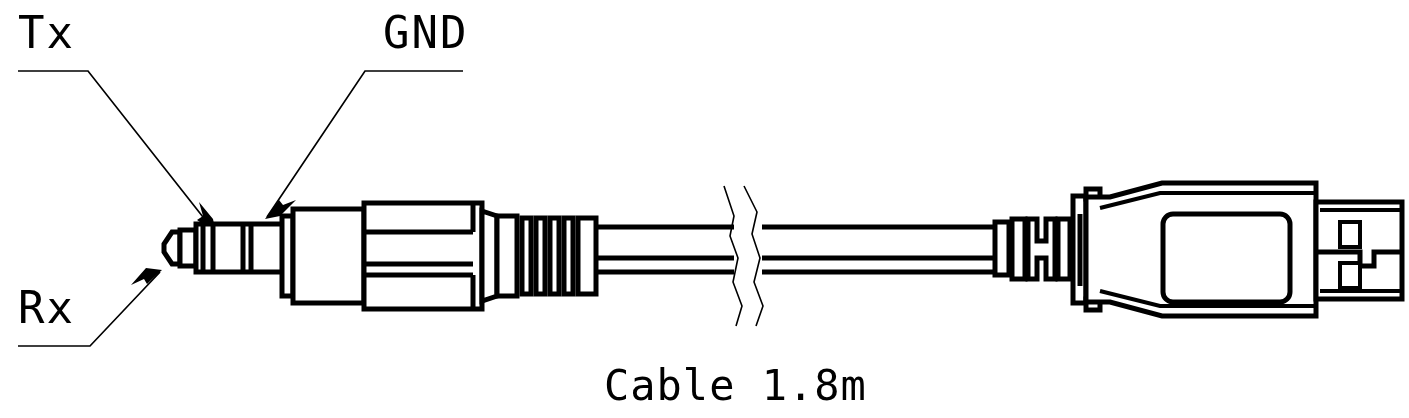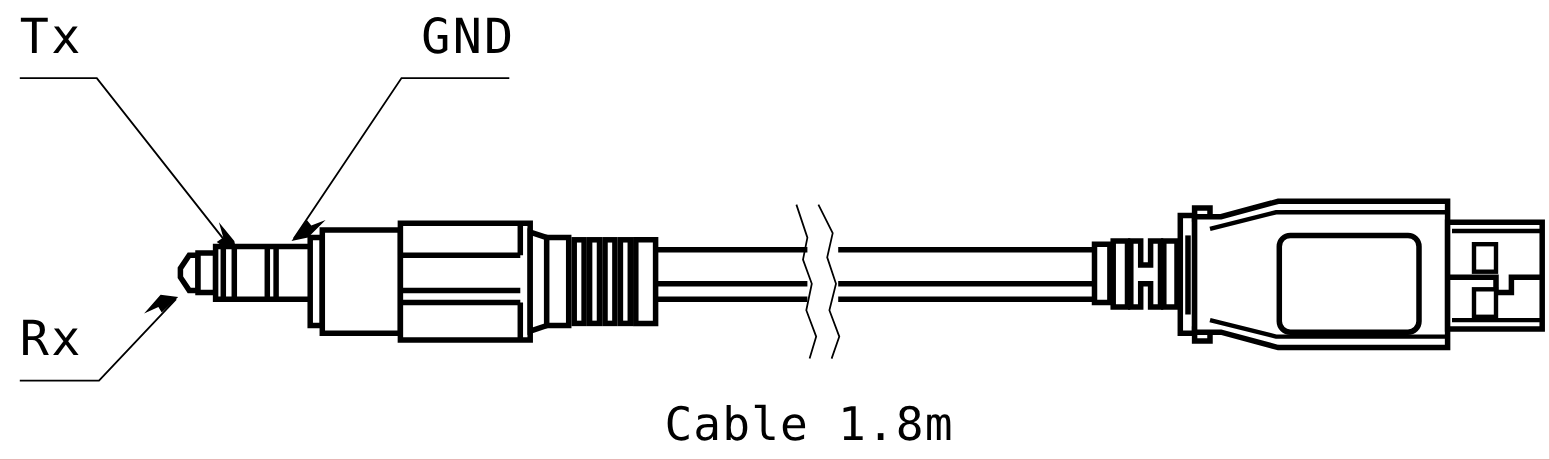--- a/index.html
+++ b/index.html
@@ -10,21 +10,21 @@
   body {
     width: 1409px;
     height: 418px;
     font-family: "DejaVu Sans Mono", monospace;
     overflow: hidden;
   }
   #diagram-root {
     position: relative;
     width: 1409px;
     height: 418px;
-    background: #b91c1c;
+    background: #737373;
   }
   svg.drawing {
     display: block;
     width: 1409px;
     height: 418px;
   }
   .label-text {
     font-family: "DejaVu Sans Mono", monospace;
     font-size: 44px;
     letter-spacing: 2px;

